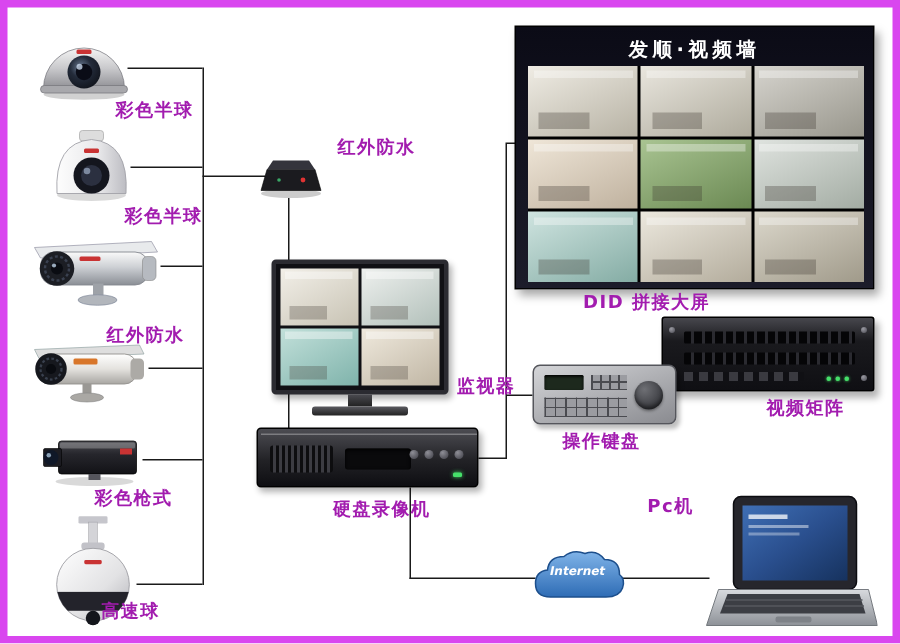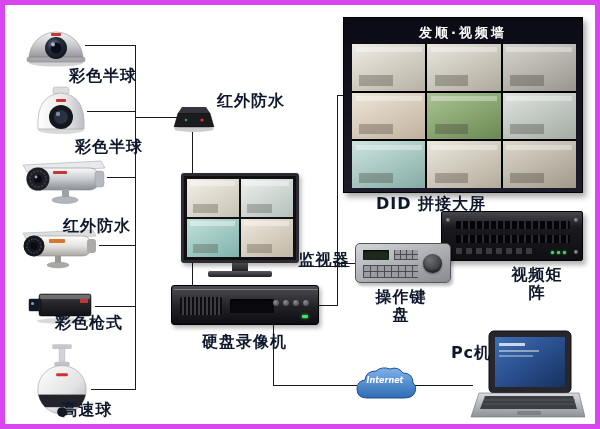--- a/index.html
+++ b/index.html
@@ -6,21 +6,21 @@
   html,body { background:#fff; }
   body { font-family:"DejaVu Sans","Liberation Sans",sans-serif; }
   .canvas { position:relative; width:600px; height:429px; background:#fff; border:5px solid #d946ef; overflow:hidden; }
 
   
   .line { position:absolute; background:var(--line,#1a1a1a); }
   .h { height:1px; }
   .v { width:1px; }
 
   
-  .lbl { position:absolute; font-size:16px; font-weight:bold; color:#0f172a; text-align:center; letter-spacing:1px; line-height:1.15; }
+  .lbl { position:absolute; font-size:12px; font-weight:bold; color:#a21caf; text-align:center; letter-spacing:1px; line-height:1.15; }
 
   .dev { position:absolute; }
   .dev svg { display:block; width:100%; height:100%; }
 
   
   .monitor { position:absolute; left:176px; top:168px; width:118px; }
   .mon-screen { width:118px; height:90px; background:#101014; border:3px solid #2b2b31; border-radius:3px; padding:3px;
     display:grid; grid-template-columns:1fr 1fr; grid-template-rows:1fr 1fr; gap:2px; box-shadow:2px 3px 4px rgba(0,0,0,.3); }
   .mon-screen > div { position:relative; overflow:hidden; }
   .mc1 { background:linear-gradient(150deg,#f2efe8,#c8c3b4); }
@@ -343,24 +343,24 @@
       <path d="M10 64 L110 64 L116 88 L2 88 Z" fill="url(#lapbase)" stroke="#6a6e74" stroke-width=".6"></path>
       <path d="M16 67 L104 67 L108 80 L11 80 Z" fill="#3c3e44"></path>
       <path d="M15 71 L106 71 M14 75 L107 75" stroke="#55585e" stroke-width="1"></path>
       <rect x="48" y="82" width="24" height="4" rx="1.5" fill="#7e8288"></rect>
     </svg>
   </div>
 
   <div class="lbl" style="left:58px;top:62px;width:80px;">彩色半球</div>
   <div class="lbl" style="left:64px;top:133px;width:80px;">彩色半球</div>
   <div class="lbl" style="left:50px;top:212px;width:84px;">红外防水</div>
-  <div class="lbl" style="left:42px;top:309px;width:84px;">彩色枪式</div>
+  <div class="lbl" style="left:42px;top:321px;width:84px;">彩色枪式</div>
   <div class="lbl" style="left:50px;top:396px;width:64px;">高速球</div>
 
   <div class="lbl" style="left:206px;top:87px;width:80px;">红外防水</div>
-  <div class="lbl" style="left:292px;top:246px;width:54px;text-decoration:underline;">监视器</div>
+  <div class="lbl" style="left:292px;top:246px;width:54px;">监视器</div>
   <div class="lbl" style="left:188px;top:328px;width:94px;text-align:right;">硬盘录像机</div>
   <div class="lbl" style="left:370px;top:190px;width:112px;">DID 拼接大屏</div>
   <div class="lbl" style="left:500px;top:261px;width:64px;">视频矩阵</div>
   <div class="lbl" style="left:364px;top:283px;width:64px;">操作键盘</div>
-  <div class="lbl" style="left:420px;top:339px;width:44px;margin-left:24px;">Pc机</div>
+  <div class="lbl" style="left:420px;top:326px;width:44px;">Pc机</div>
 
 </div>
 
 </body></html>

